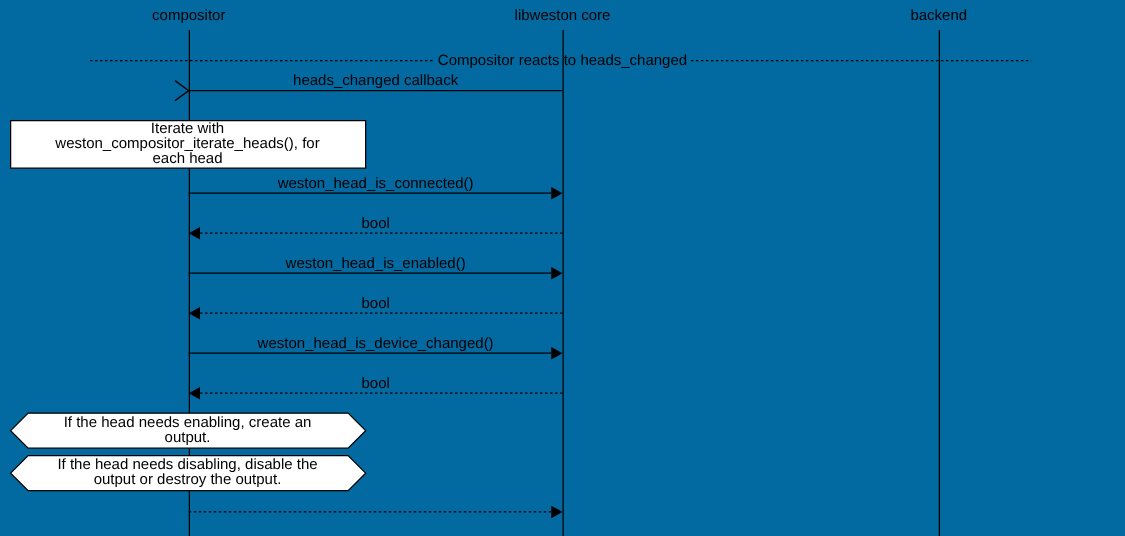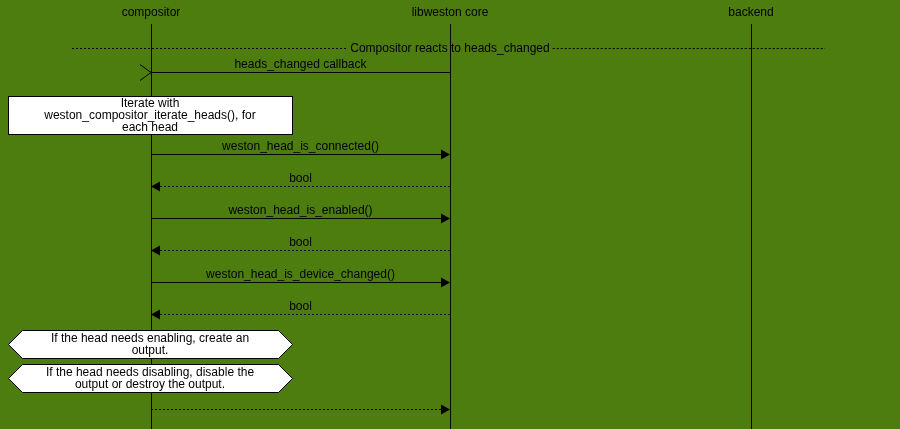--- a/index.html
+++ b/index.html
@@ -4,21 +4,21 @@
 <style>
   html, body {
     margin: 0;
     padding: 0;
     background: #ffffff;
   }
   #diagram {
     position: relative;
     width: 900px;
     height: 429px;
-    background: #4d7c0f;
+    background: #0369a1;
     font-family: "Liberation Sans", sans-serif;
     overflow: hidden;
   }
   #diagram svg {
     position: absolute;
     top: 0;
     left: 0;
     width: 900px;
     height: 429px;
   }

